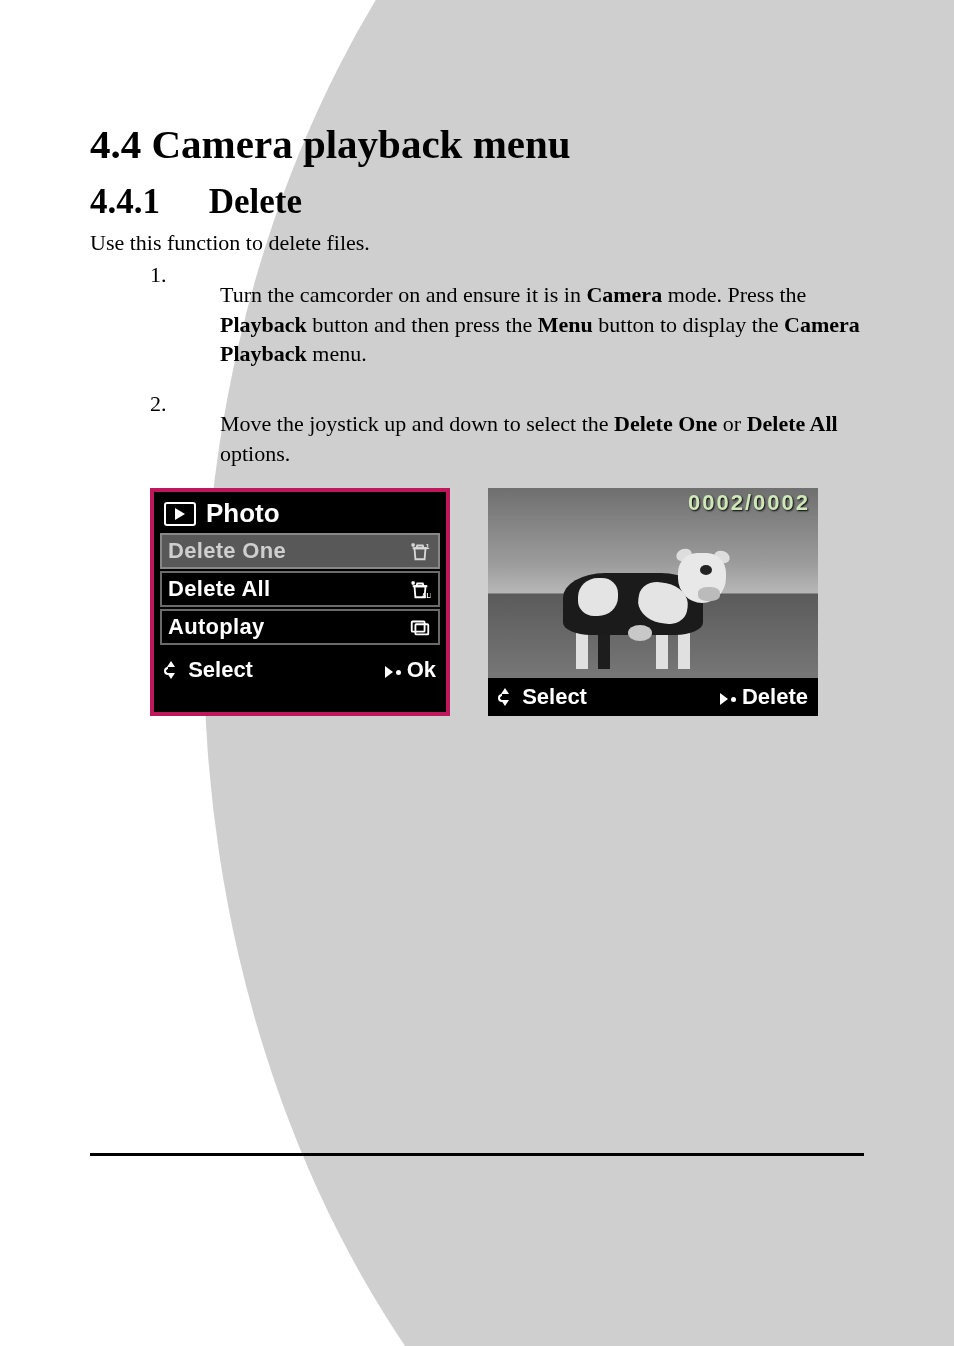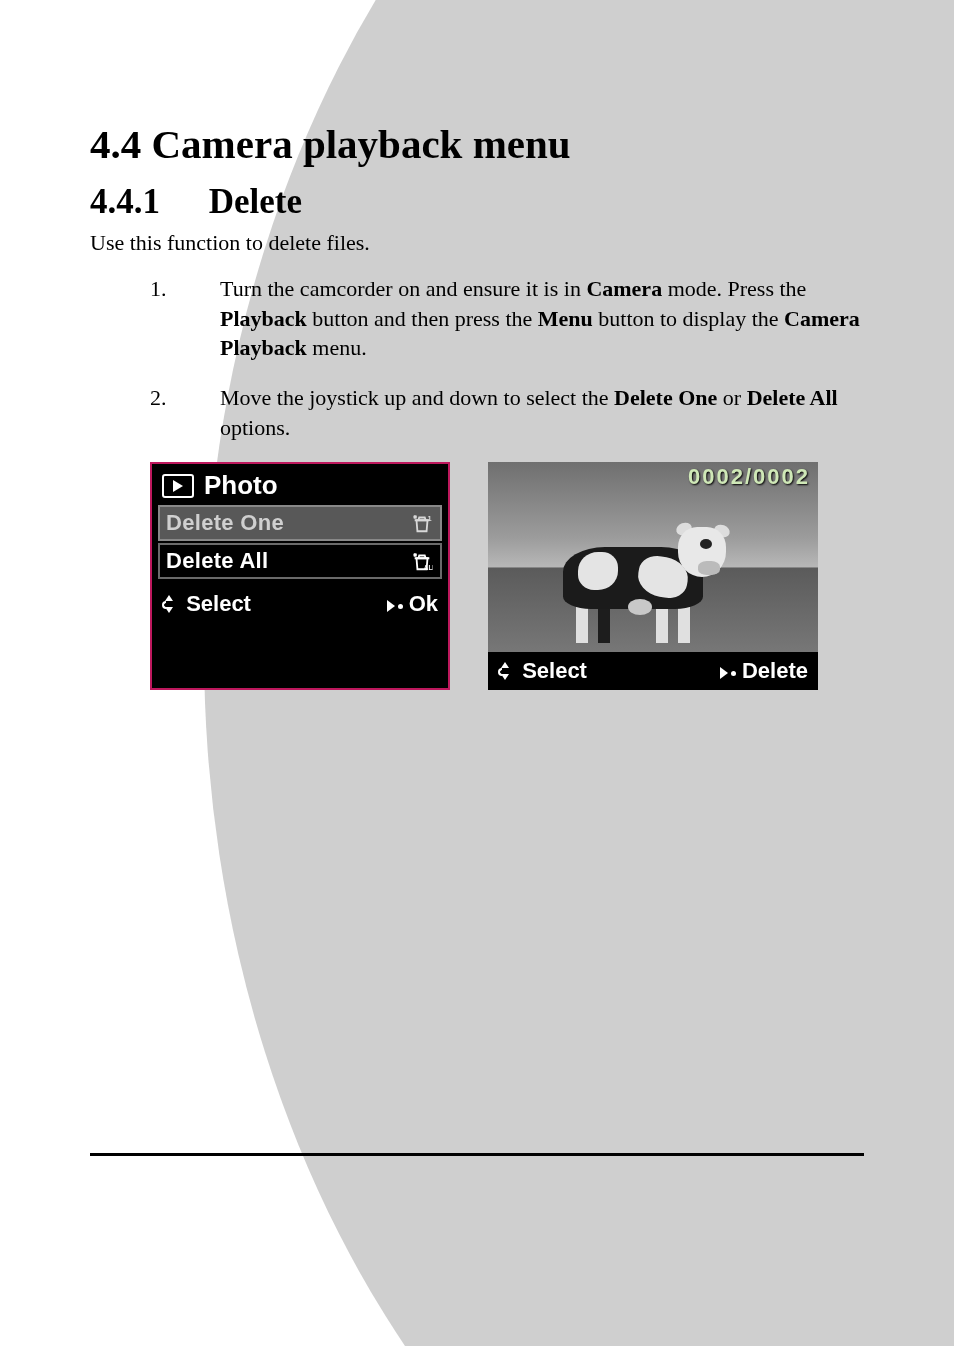--- a/index.html
+++ b/index.html
@@ -46,39 +46,39 @@
 
   .content {
     position: relative;
     z-index: 2;
     padding: 120px 90px 16px 90px;
   }
   
   h1 { font-weight: bold; font-size: 41px; margin-bottom: 14px; }
   h2 { font-weight: bold; font-size: 35px; margin-bottom: 8px; }
   h2 .secnum { display: inline-block; width: 110px; }
-  p.intro { font-size: 22px; margin-bottom: 18px; }
+  p.intro { font-size: 22px; margin-bottom: 4px; }
   
   ol.steps { list-style: none; padding-left: 60px; }
   ol.steps li { display: flex; font-size: 22px; margin-bottom: 20px; line-height: 1.35; }
   ol.steps li .num { width: 70px; flex: 0 0 70px; }
-  ol.steps li .txt { flex: 1; }
+  ol.steps li .txt { flex: 1; margin-top: 20px; }
   
   .note { font-size: 22px; padding-left: 60px; line-height: 1.35; margin-bottom: 22px; }
 
   .screenshots { padding-left: 60px; display: flex; gap: 38px; }
   
   
   .shot {
     width: 300px;
     background: #000;
     color: #fff;
     font-family: Arial, Helvetica, sans-serif;
     font-weight: bold;
-    border: 2px solid #be185d;
+    border: 4px solid #be185d;
   }
   .shot-header {
     display: flex;
     align-items: center;
     gap: 10px;
     padding: 6px 10px 4px 10px;
     font-size: 26px;
   }
   .play-icon-box {
     width: 32px; height: 24px;
@@ -290,20 +290,31 @@
               <svg viewBox="0 0 24 24">
                   <g fill="none" stroke="#fff" stroke-width="2">
                     <path d="M6 9h12l-1 12H7z"></path>
                     <path d="M4 9h16M9 6h6l1 3H8z"></path>
                     <path d="M3 4l3 3M6 4l-3 3"></path>
                   </g>
                   <text x="14" y="22" font-size="7" fill="#fff">ALL</text>
                 </svg>
             </span>
           </div>
+          <div class="menu-item">
+            <span class="mi-label">Autoplay</span>
+            <span class="mi-icon ic-slides">
+              <svg viewBox="0 0 24 24">
+                  <g fill="none" stroke="#fff" stroke-width="2">
+                    <rect x="3" y="6" width="14" height="11" rx="1"></rect>
+                    <rect x="7" y="9" width="14" height="11" rx="1"></rect>
+                  </g>
+                </svg>
+            </span>
+          </div>
         </div>
         <div class="shot-footer">
           <span>
             <span class="joy-icon"><span class="joy-bar"></span></span>
             <span>Select</span>
           </span>
           <span>
             <span class="arrow-right"></span><span class="dot-after"></span>
             <span>Ok</span>
           </span>

